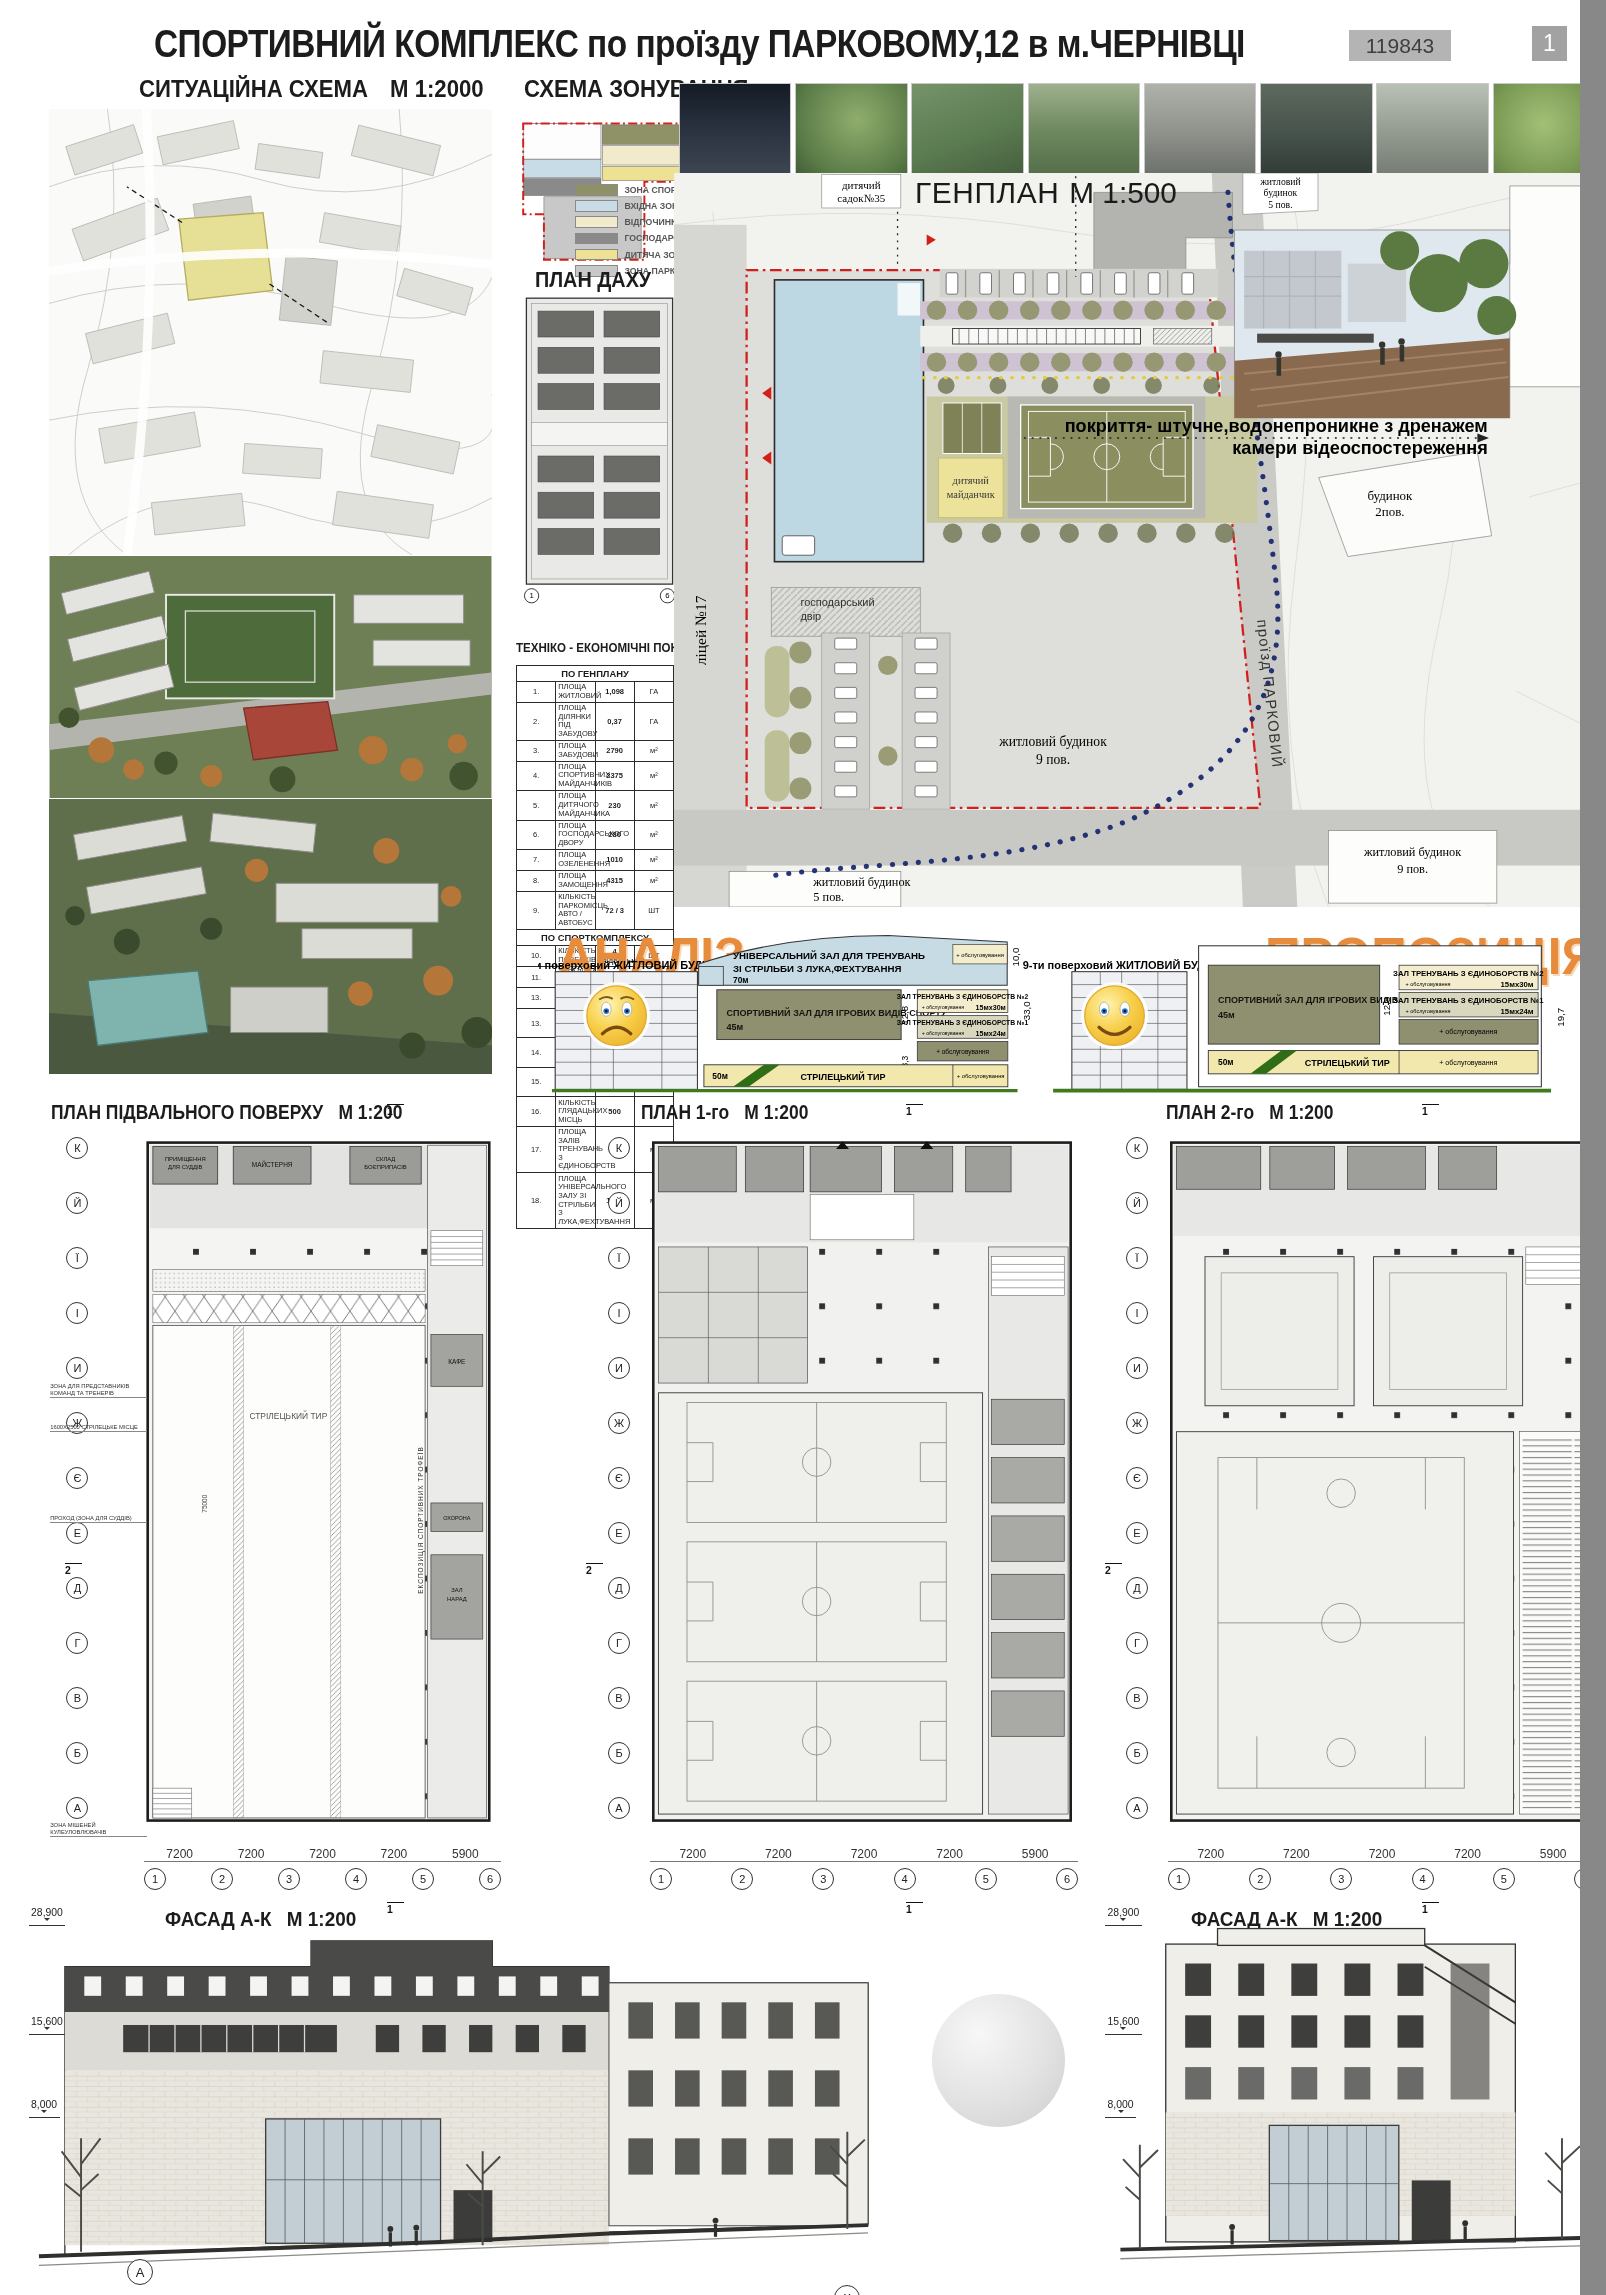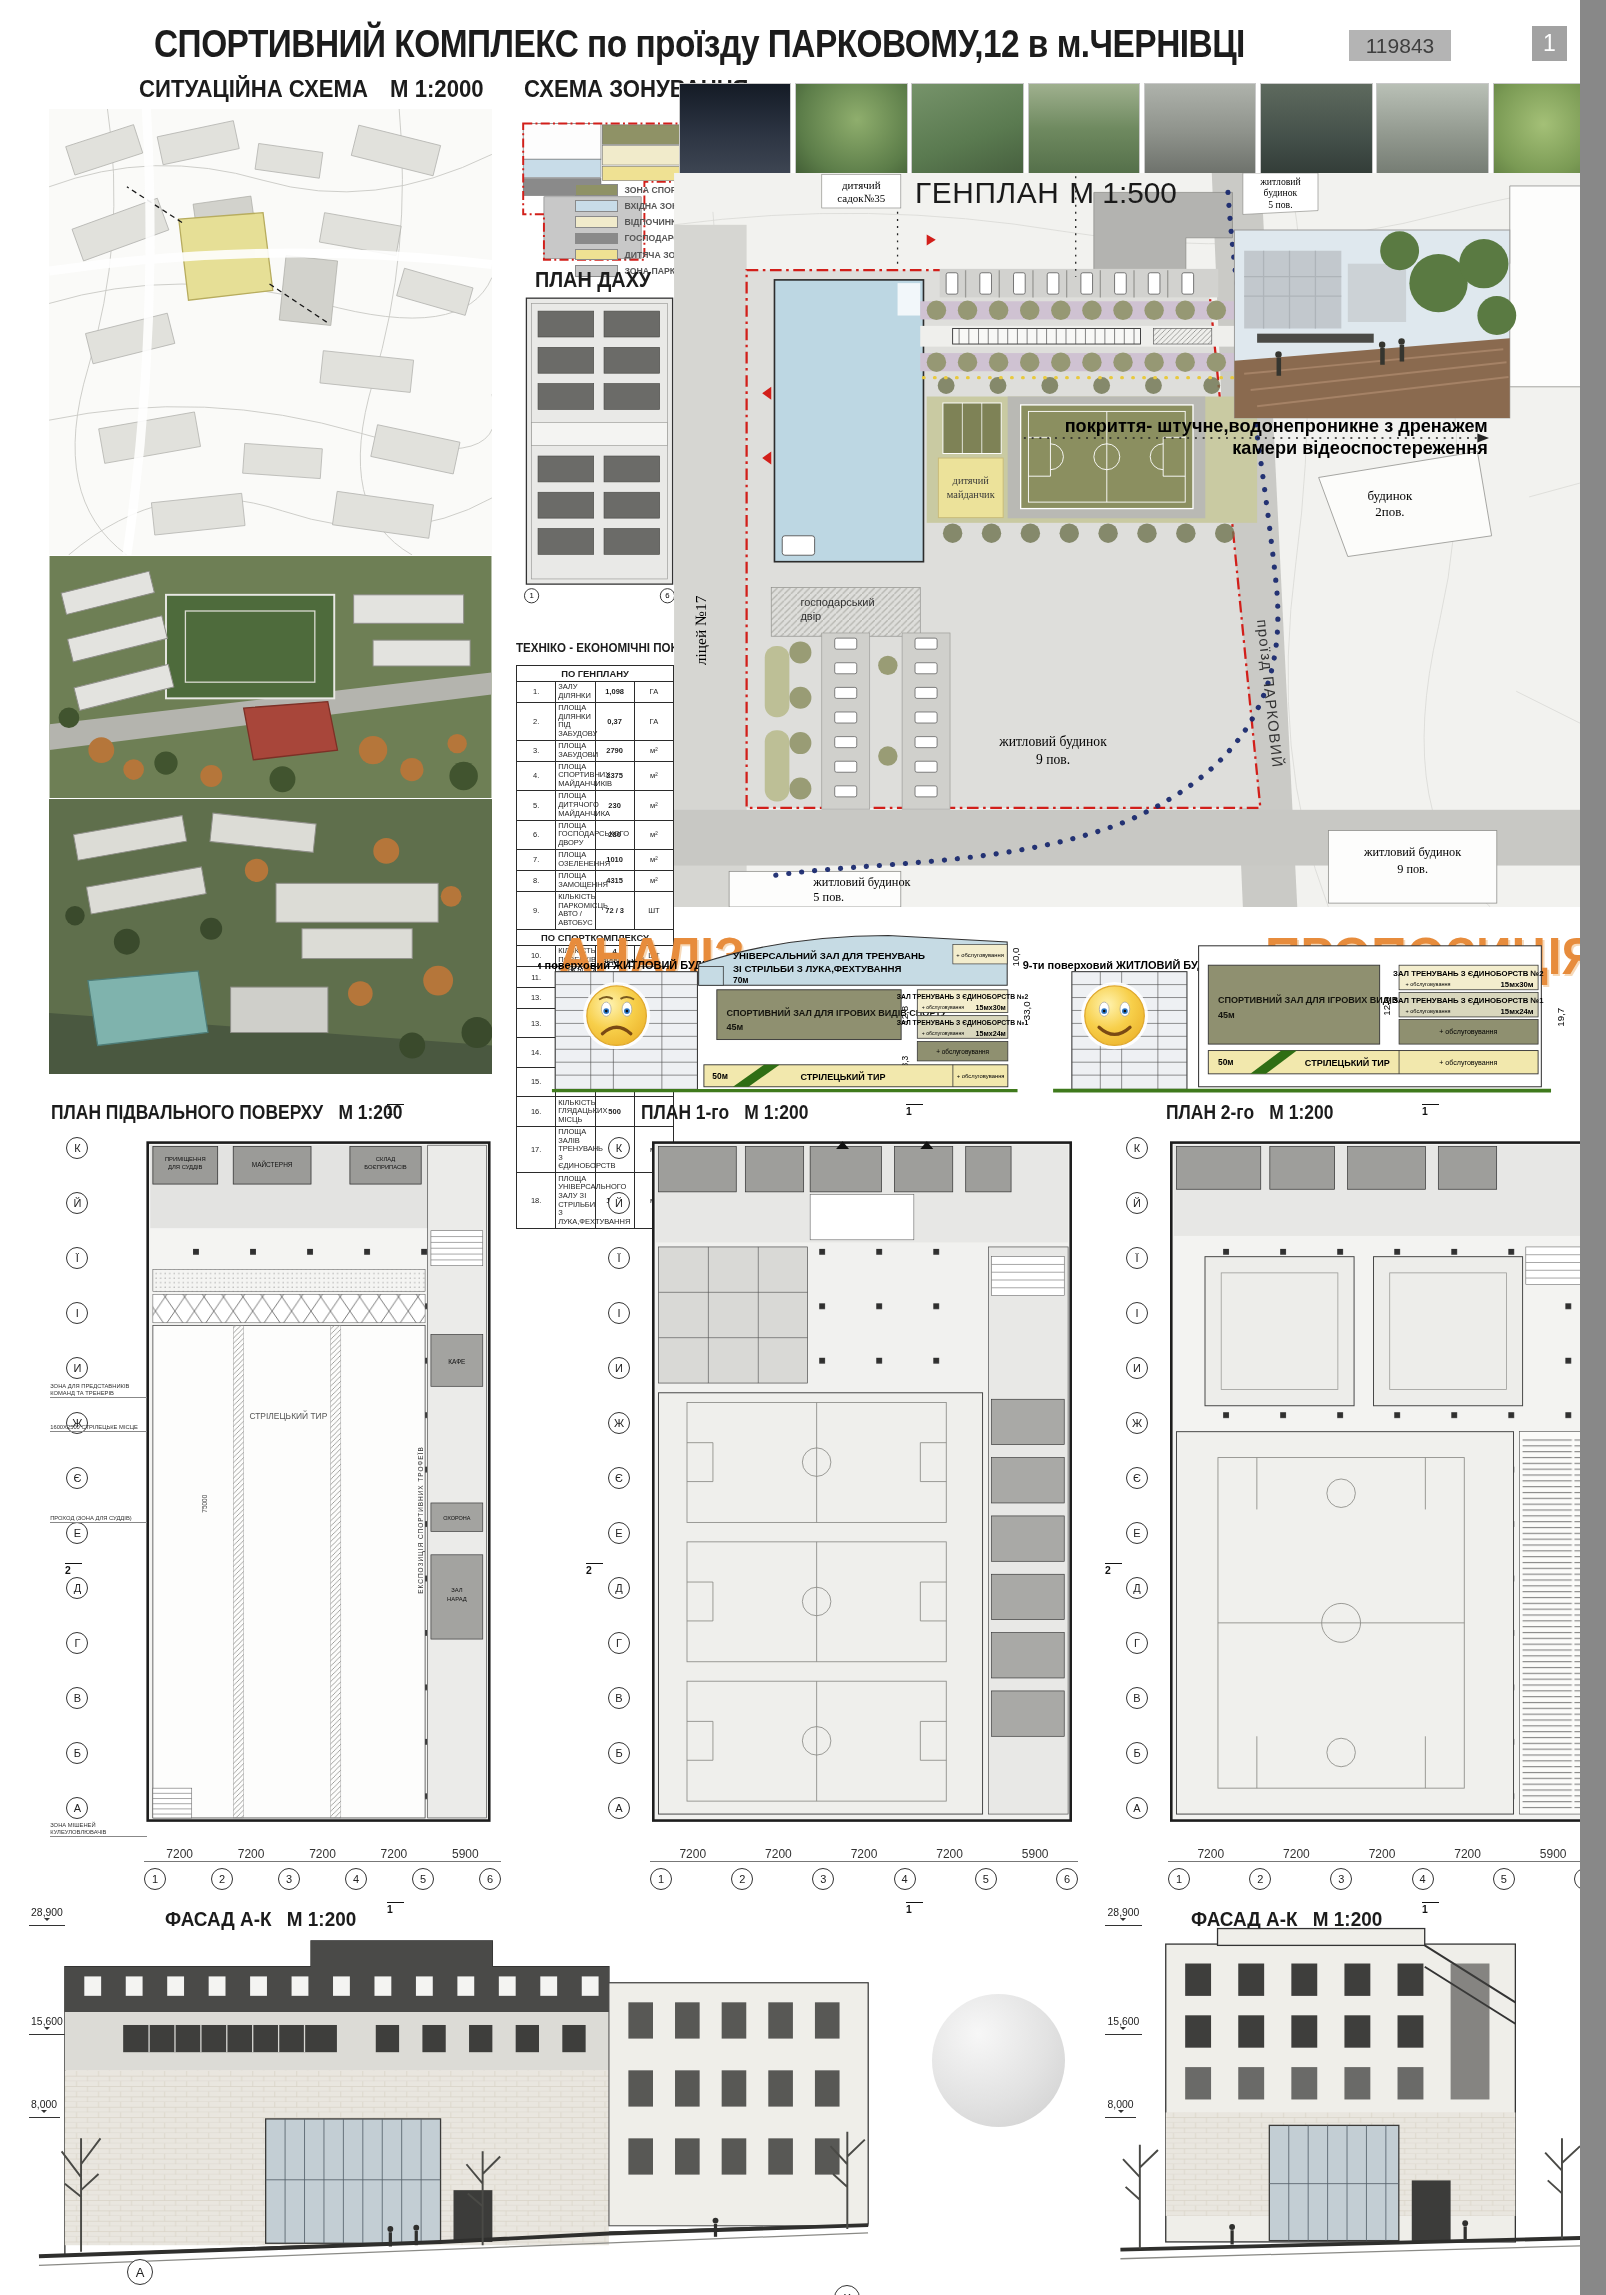--- a/index.html
+++ b/index.html
@@ -293,21 +293,21 @@
   <table class="tep">
     <tbody>
       <tr class="grp">
           <td colspan="4">ПО ГЕНПЛАНУ</td>
         </tr>
     </tbody>
     <tbody>
 
         <tr>
           <td class="c-n">1.</td>
-          <td class="c-l">ЗАЛУ ДІЛЯНКИ</td>
+          <td class="c-l">ПЛОЩА ЖИТЛОВИЙ</td>
           <td class="c-v">1,098</td>
           <td class="c-u">ГА</td>
         </tr>
 
         <tr>
           <td class="c-n">2.</td>
           <td class="c-l">ПЛОЩА ДІЛЯНКИ ПІД ЗАБУДОВУ</td>
           <td class="c-v">0,37</td>
           <td class="c-u">ГА</td>
         </tr>

